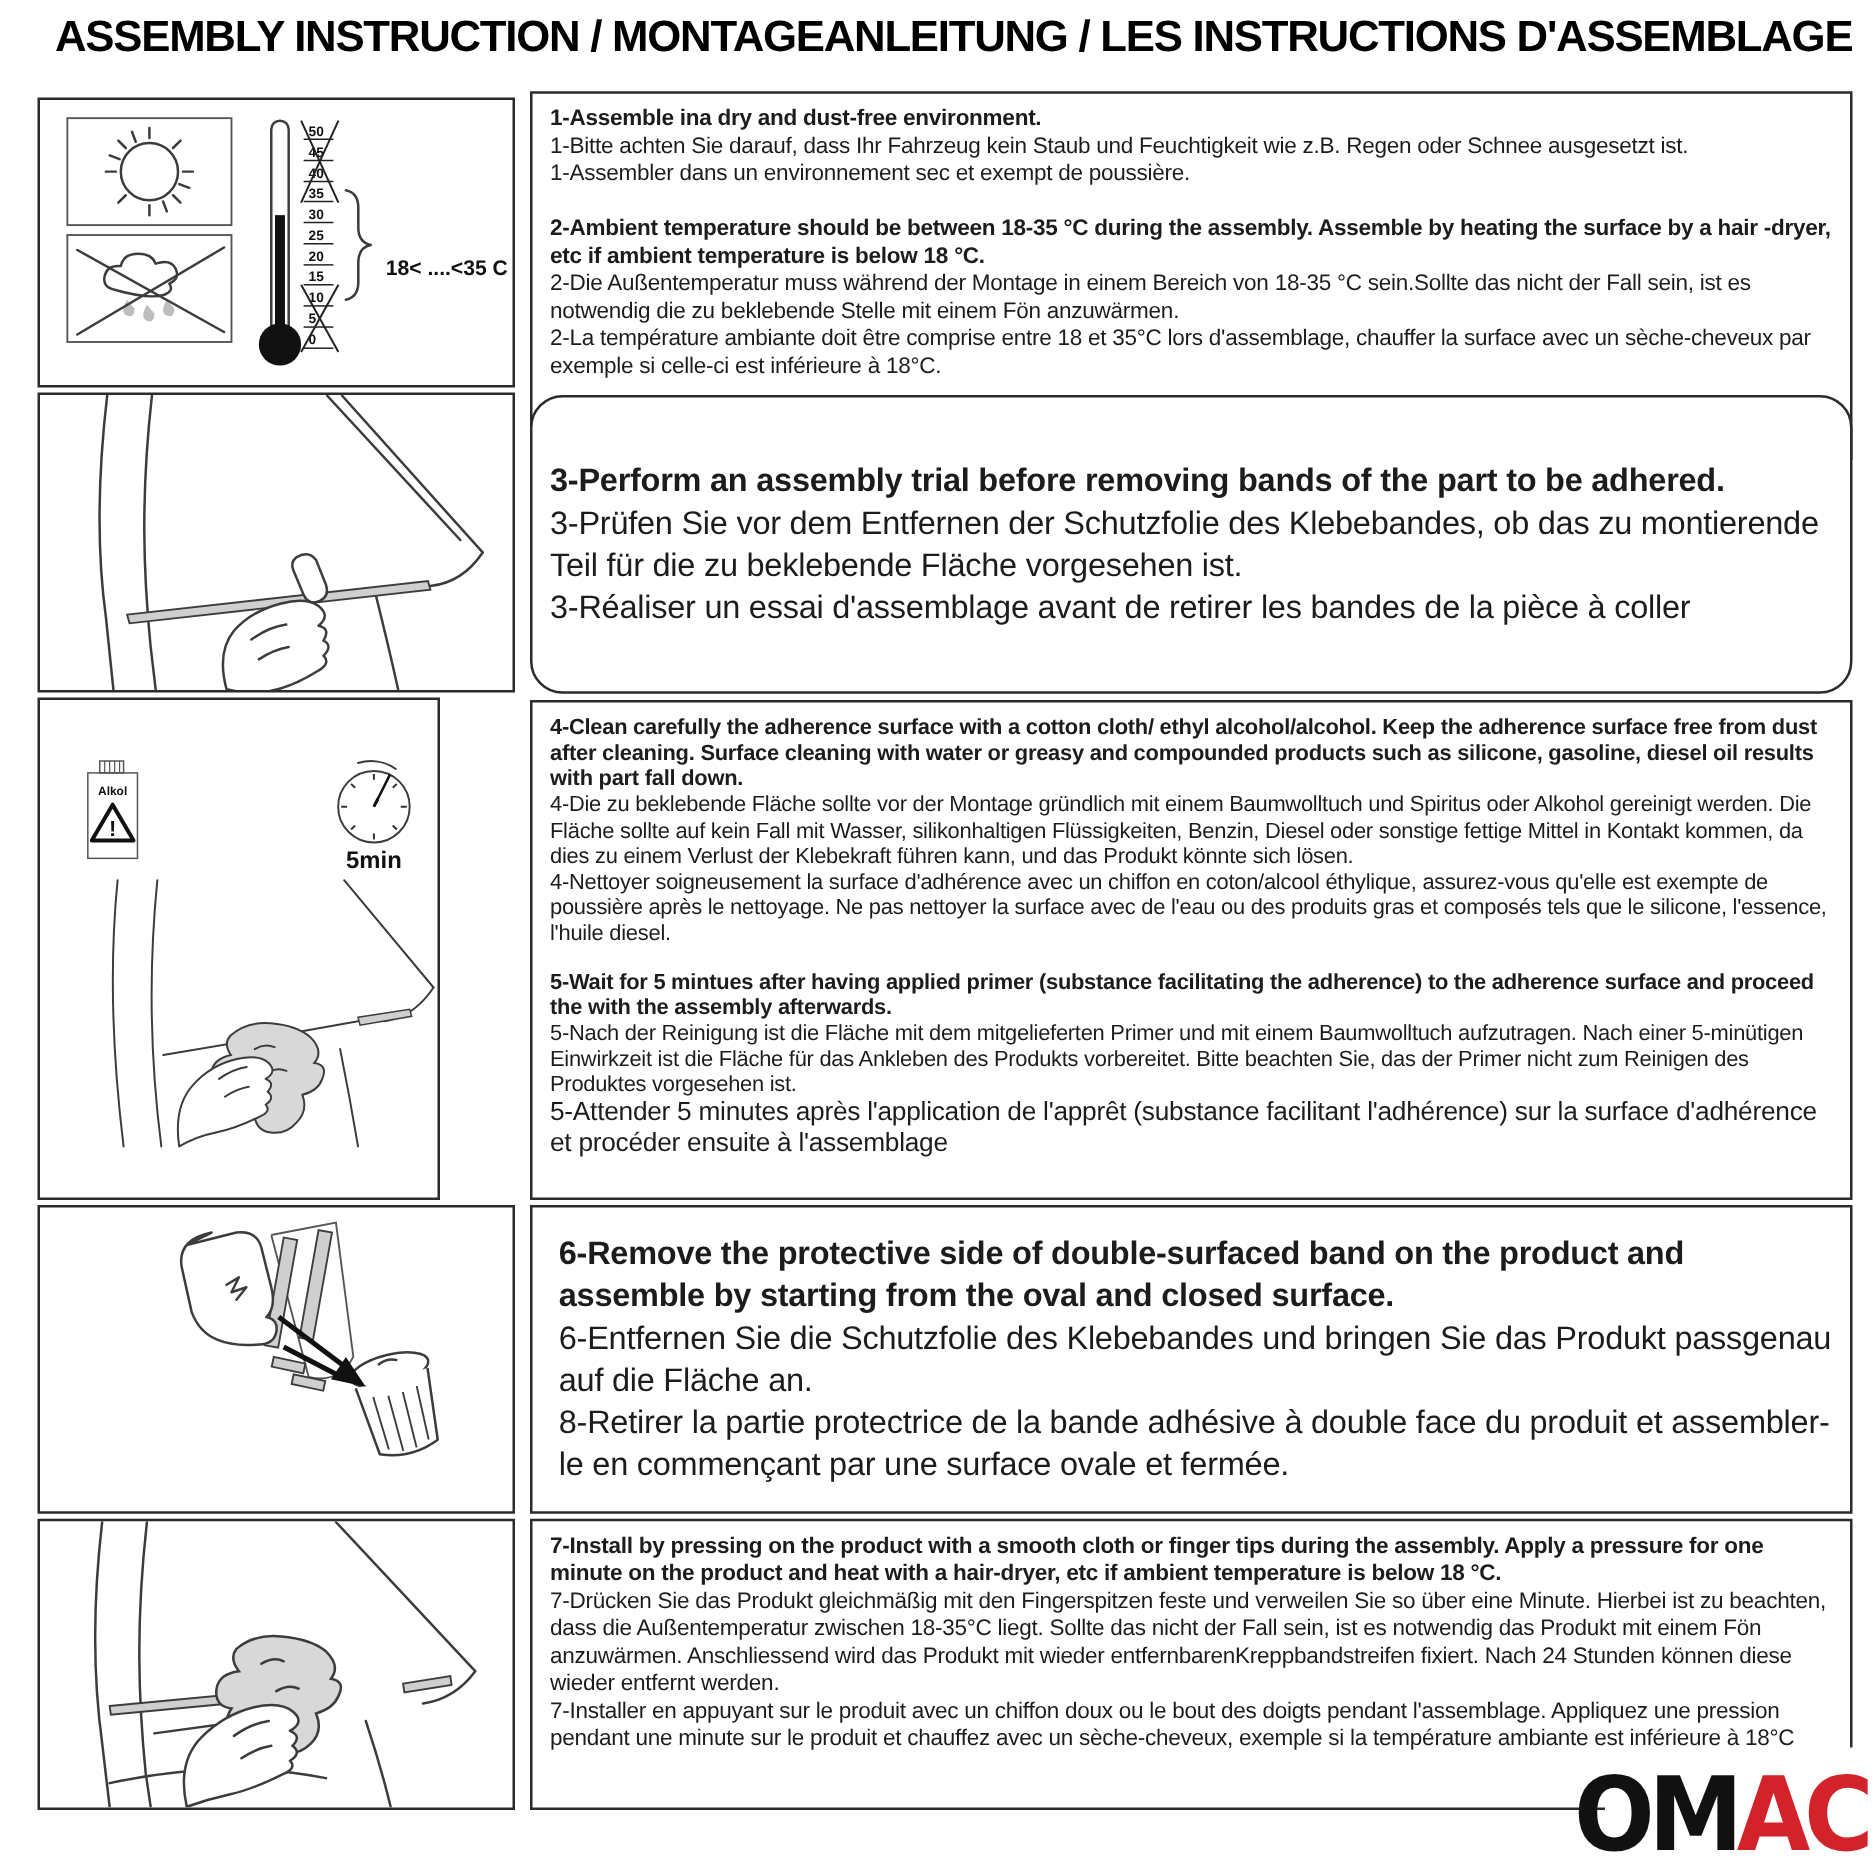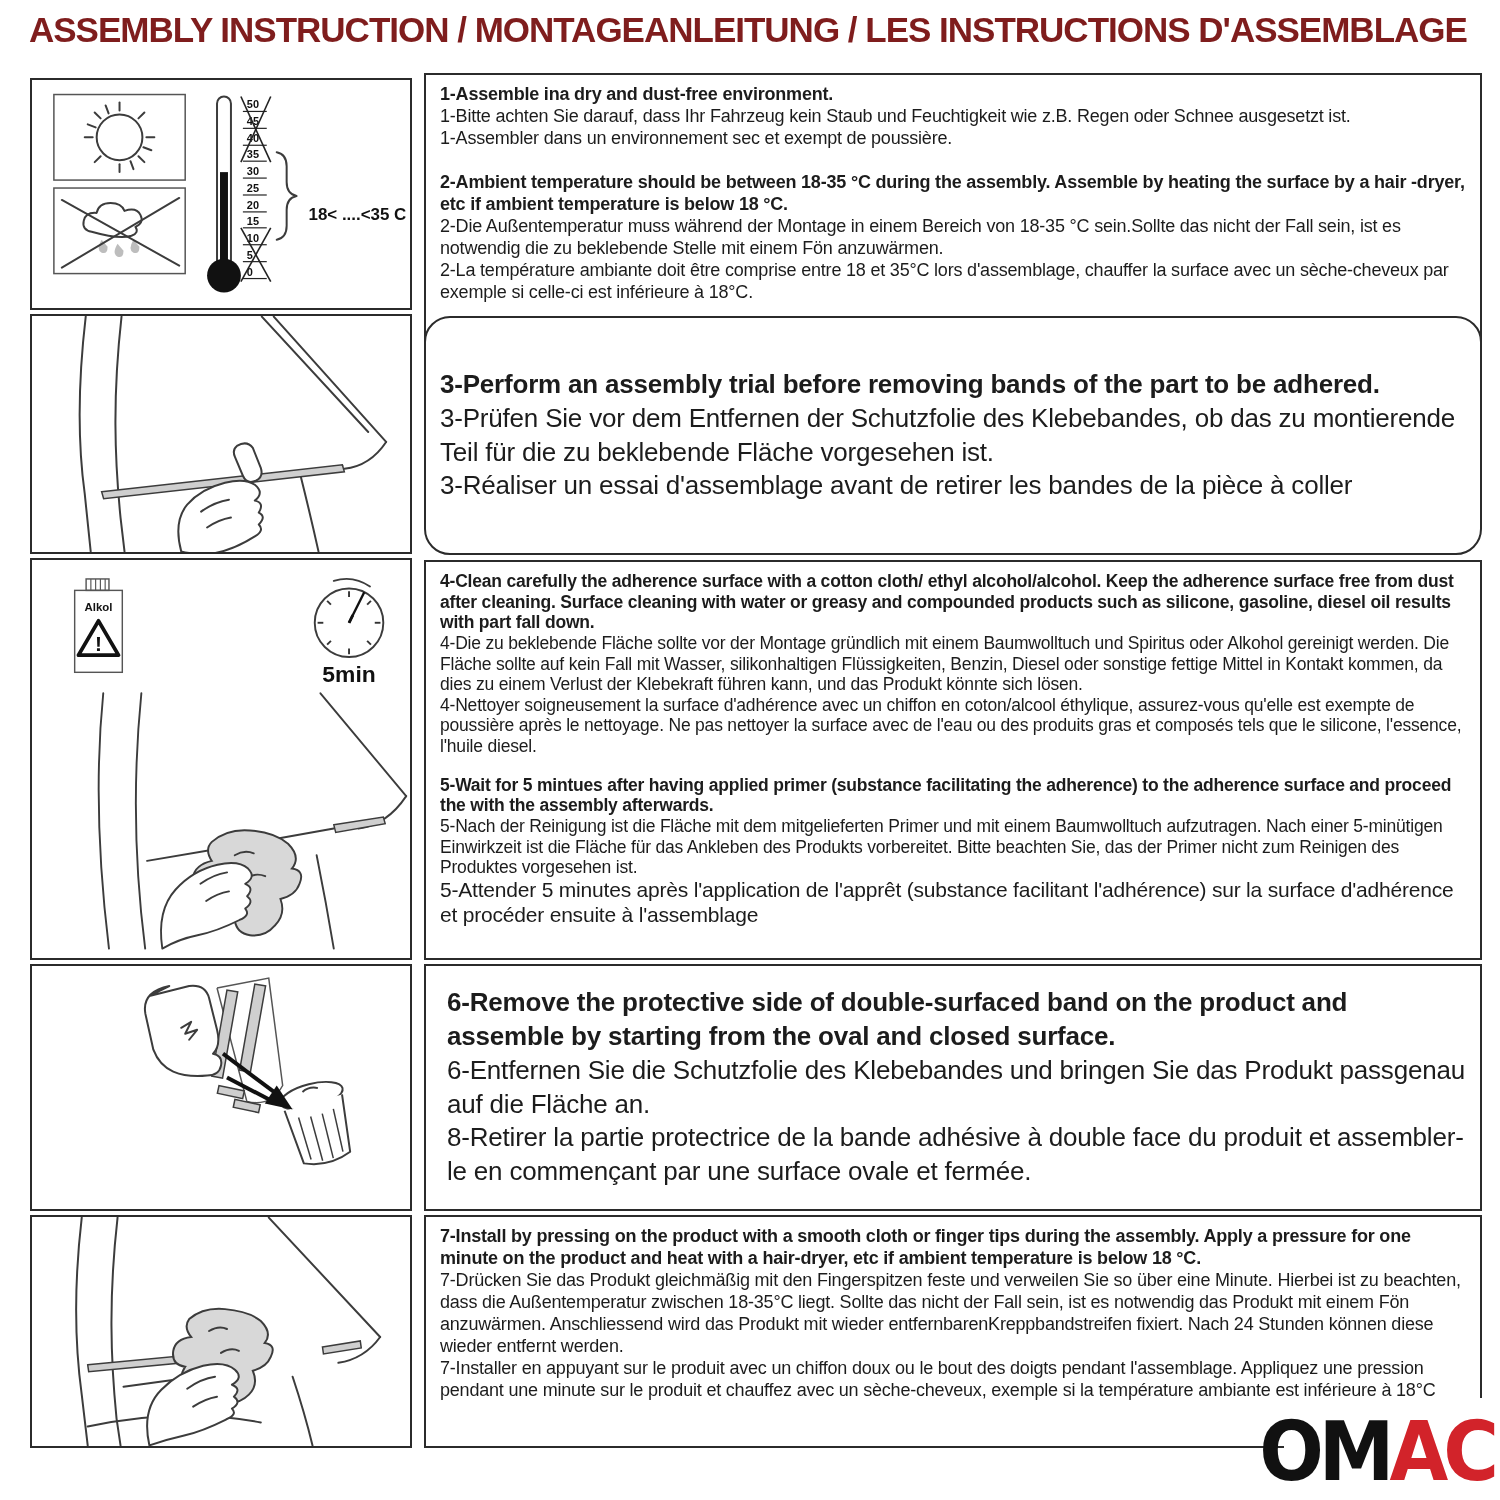--- a/index.html
+++ b/index.html
@@ -1,35 +1,35 @@
 <!DOCTYPE html>
 <html><head>
 <meta charset="utf-8">
 <style>
   html,body{margin:0;padding:0;background:#fff;}
   .page{position:relative;width:1500px;height:1500px;background:#fff;overflow:hidden;
         font-family:"Liberation Sans", sans-serif;color:#1c1c1c;}
-  .page-title{position:absolute;left:29px;top:10px;width:1420px;
-        font-size:35px;font-weight:bold;letter-spacing:-1px;color:#7f1d1d;white-space:nowrap;}
+  .page-title{position:absolute;left:44px;top:10px;width:1420px;
+        font-size:35px;font-weight:bold;letter-spacing:-1px;color:#000000;white-space:nowrap;}
   .panel{position:absolute;background:#fff;border:2px solid #2b2b2b;box-sizing:border-box;overflow:hidden;}
   .illus{display:flex;align-items:center;justify-content:center;}
   .illus svg{display:block;width:100%;height:100%;}
   .text-panel{padding:9px 14px;}
   .text-panel p{margin:0;letter-spacing:-0.2px;}
   .fs-n p{font-size:18px;line-height:1.22;}
   .fs-l p{font-size:26px;line-height:1.3;}
   .grp + .grp{margin-top:22px;}
   p.b{font-weight:bold;}
   .vcenter{display:flex;flex-direction:column;justify-content:center;}
   
   #il1{left:30px;top:78px;width:382px;height:232px;}
   #tx1{left:424px;top:73px;width:1058px;height:295px;}
   #il2{left:30px;top:314px;width:382px;height:240px;}
   #tx2{left:424px;top:316px;width:1058px;height:239px;border-radius:26px;}
-  #il3{left:30px;top:558px;width:382px;height:402px;padding-left:16px;}
+  #il3{left:30px;top:558px;width:322px;height:402px;padding-left:16px;}
   #tx3{left:424px;top:560px;width:1058px;height:400px;}
   #il4{left:30px;top:964px;width:382px;height:247px;}
   #tx4{left:424px;top:964px;width:1058px;height:247px;padding-left:21px;}
   #il5{left:30px;top:1215px;width:382px;height:233px;}
   #tx5{left:424px;top:1215px;width:1058px;height:233px;}
   
   svg .ln{fill:none;stroke:#3c3c3c;stroke-width:2;stroke-linecap:round;stroke-linejoin:round;}
   svg .thin{fill:none;stroke:#555;stroke-width:1.5;}
   svg .grayfill{fill:#cfcfcf;stroke:#3c3c3c;stroke-width:1.5;}
   svg .clothfill{fill:#d8d8d8;stroke:#3c3c3c;stroke-width:2;}

